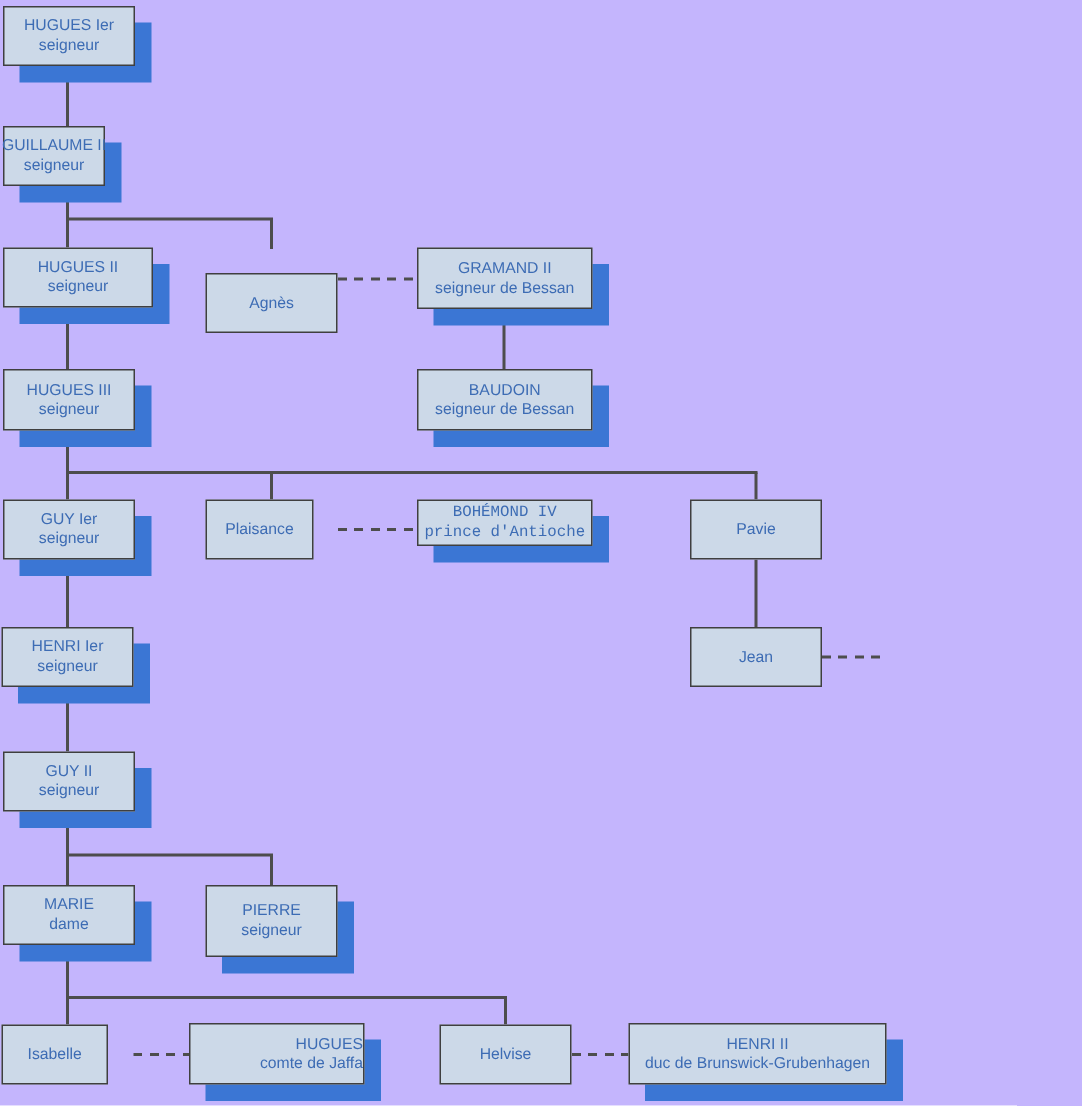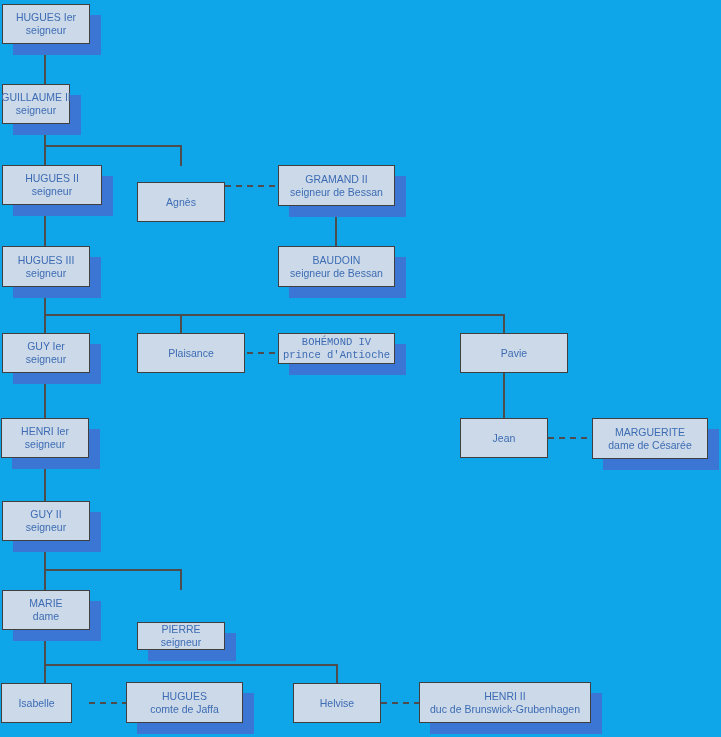--- a/index.html
+++ b/index.html
@@ -46,21 +46,21 @@
   .dashed {
     position: absolute;
     height: 2px;
     background: repeating-linear-gradient(90deg, var(--line) 0 6px, transparent 6px 11px);
     z-index: 1;
   }
 </style>
 </head>
 <body>
 
-<div id="diagram" style="--fill: #ccd9e8; --border: #3f3f3f; --text: #3d6cb4; --shadow: #3b76d4; --line: #4d4d4d; width: 721px; height: 737px; background: #0ea5e9;">
+<div id="diagram" style="--fill: #ccd9e8; --border: #3f3f3f; --text: #3d6cb4; --shadow: #3b76d4; --line: #4d4d4d; width: 721px; height: 737px; background: #c4b5fd;">
     <div class="line" style="left: 44px; top: 44px; width: 2px; height: 40px;"></div>
     <div class="line" style="left: 44px; top: 124px; width: 2px; height: 41px;"></div>
     <div class="line" style="left: 45px; top: 145px; width: 137px; height: 2px;"></div>
     <div class="line" style="left: 180px; top: 146px; width: 2px; height: 20px;"></div>
     <div class="line" style="left: 44px; top: 205px; width: 2px; height: 41px;"></div>
     <div class="line" style="left: 335px; top: 206px; width: 2px; height: 40px;"></div>
     <div class="line" style="left: 44px; top: 287px; width: 2px; height: 46px;"></div>
     <div class="line" style="left: 45px; top: 314px; width: 460px; height: 2px;"></div>
     <div class="line" style="left: 180px; top: 315px; width: 2px; height: 18px;"></div>
     <div class="line" style="left: 503px; top: 315px; width: 2px; height: 18px;"></div>
@@ -102,57 +102,53 @@
       <span class="subtitle">seigneur</span>
     </div>
     <div class="node shadow" style="left: 278px; top: 246px; width: 117px; height: 41px;">
       <span class="name">BAUDOIN</span>
       <span class="subtitle">seigneur de Bessan</span>
     </div>
     <div class="node shadow" style="left: 2px; top: 333px; width: 88px; height: 40px;">
       <span class="name">GUY Ier</span>
       <span class="subtitle">seigneur</span>
     </div>
-    <div class="node" style="left: 137px; top: 333px; width: 108px; height: 40px; text-align: center;">
+    <div class="node" style="left: 137px; top: 333px; width: 72px; height: 40px; text-align: center;">
       <span class="name">Plaisance</span>
     </div>
     <div class="node shadow" style="left: 278px; top: 333px; width: 117px; height: 31px; font-family: Liberation Mono, monospace;">
       <span class="name">BOHÉMOND IV</span>
       <span class="subtitle">prince d'Antioche</span>
     </div>
-    <div class="node" style="left: 460px; top: 333px; width: 108px; height: 40px;">
+    <div class="node" style="left: 460px; top: 333px; width: 88px; height: 40px;">
       <span class="name">Pavie</span>
     </div>
     <div class="node shadow" style="left: 1px; top: 418px; width: 88px; height: 40px;">
       <span class="name">HENRI Ier</span>
       <span class="subtitle">seigneur</span>
     </div>
     <div class="node" style="left: 460px; top: 418px; width: 88px; height: 40px;">
       <span class="name">Jean</span>
     </div>
-    <div class="node shadow" style="left: 592px; top: 418px; width: 116px; height: 41px;">
-      <span class="name">MARGUERITE</span>
-      <span class="subtitle">dame de Césarée</span>
-    </div>
     <div class="node shadow" style="left: 2px; top: 501px; width: 88px; height: 40px;">
       <span class="name">GUY II</span>
       <span class="subtitle">seigneur</span>
     </div>
     <div class="node shadow" style="left: 2px; top: 590px; width: 88px; height: 40px;">
       <span class="name">MARIE</span>
       <span class="subtitle">dame</span>
     </div>
-    <div class="node shadow" style="left: 137px; top: 590px; width: 88px; height: 28px; margin-top: 32px;">
+    <div class="node shadow" style="left: 137px; top: 590px; width: 88px; height: 48px;">
       <span class="name">PIERRE</span>
       <span class="subtitle">seigneur</span>
     </div>
     <div class="node" style="left: 1px; top: 683px; width: 71px; height: 40px; justify-content: center;">
       <span class="name">Isabelle</span>
     </div>
-    <div class="node shadow" style="left: 126px; top: 682px; width: 117px; height: 41px;">
+    <div class="node shadow" style="left: 126px; top: 682px; width: 117px; height: 41px; align-items: flex-end;">
       <span class="name">HUGUES</span>
       <span class="subtitle">comte de Jaffa</span>
     </div>
     <div class="node shadow" style="left: 419px; top: 682px; width: 172px; height: 41px;">
       <span class="name">HENRI II</span>
       <span class="subtitle">duc de Brunswick-Grubenhagen</span>
     </div>
     <div class="node" style="left: 293px; top: 683px; width: 88px; height: 40px;">
       <span class="name">Helvise</span>
     </div>

